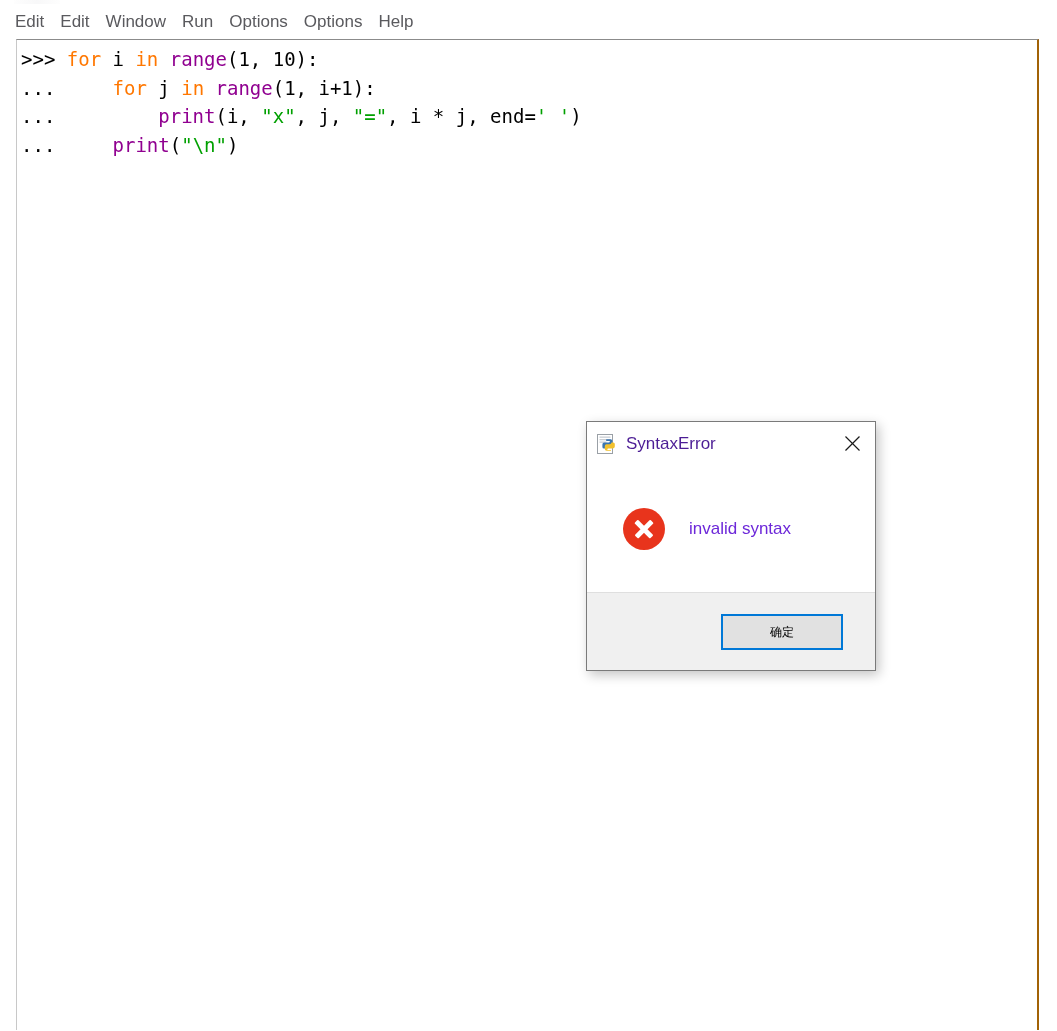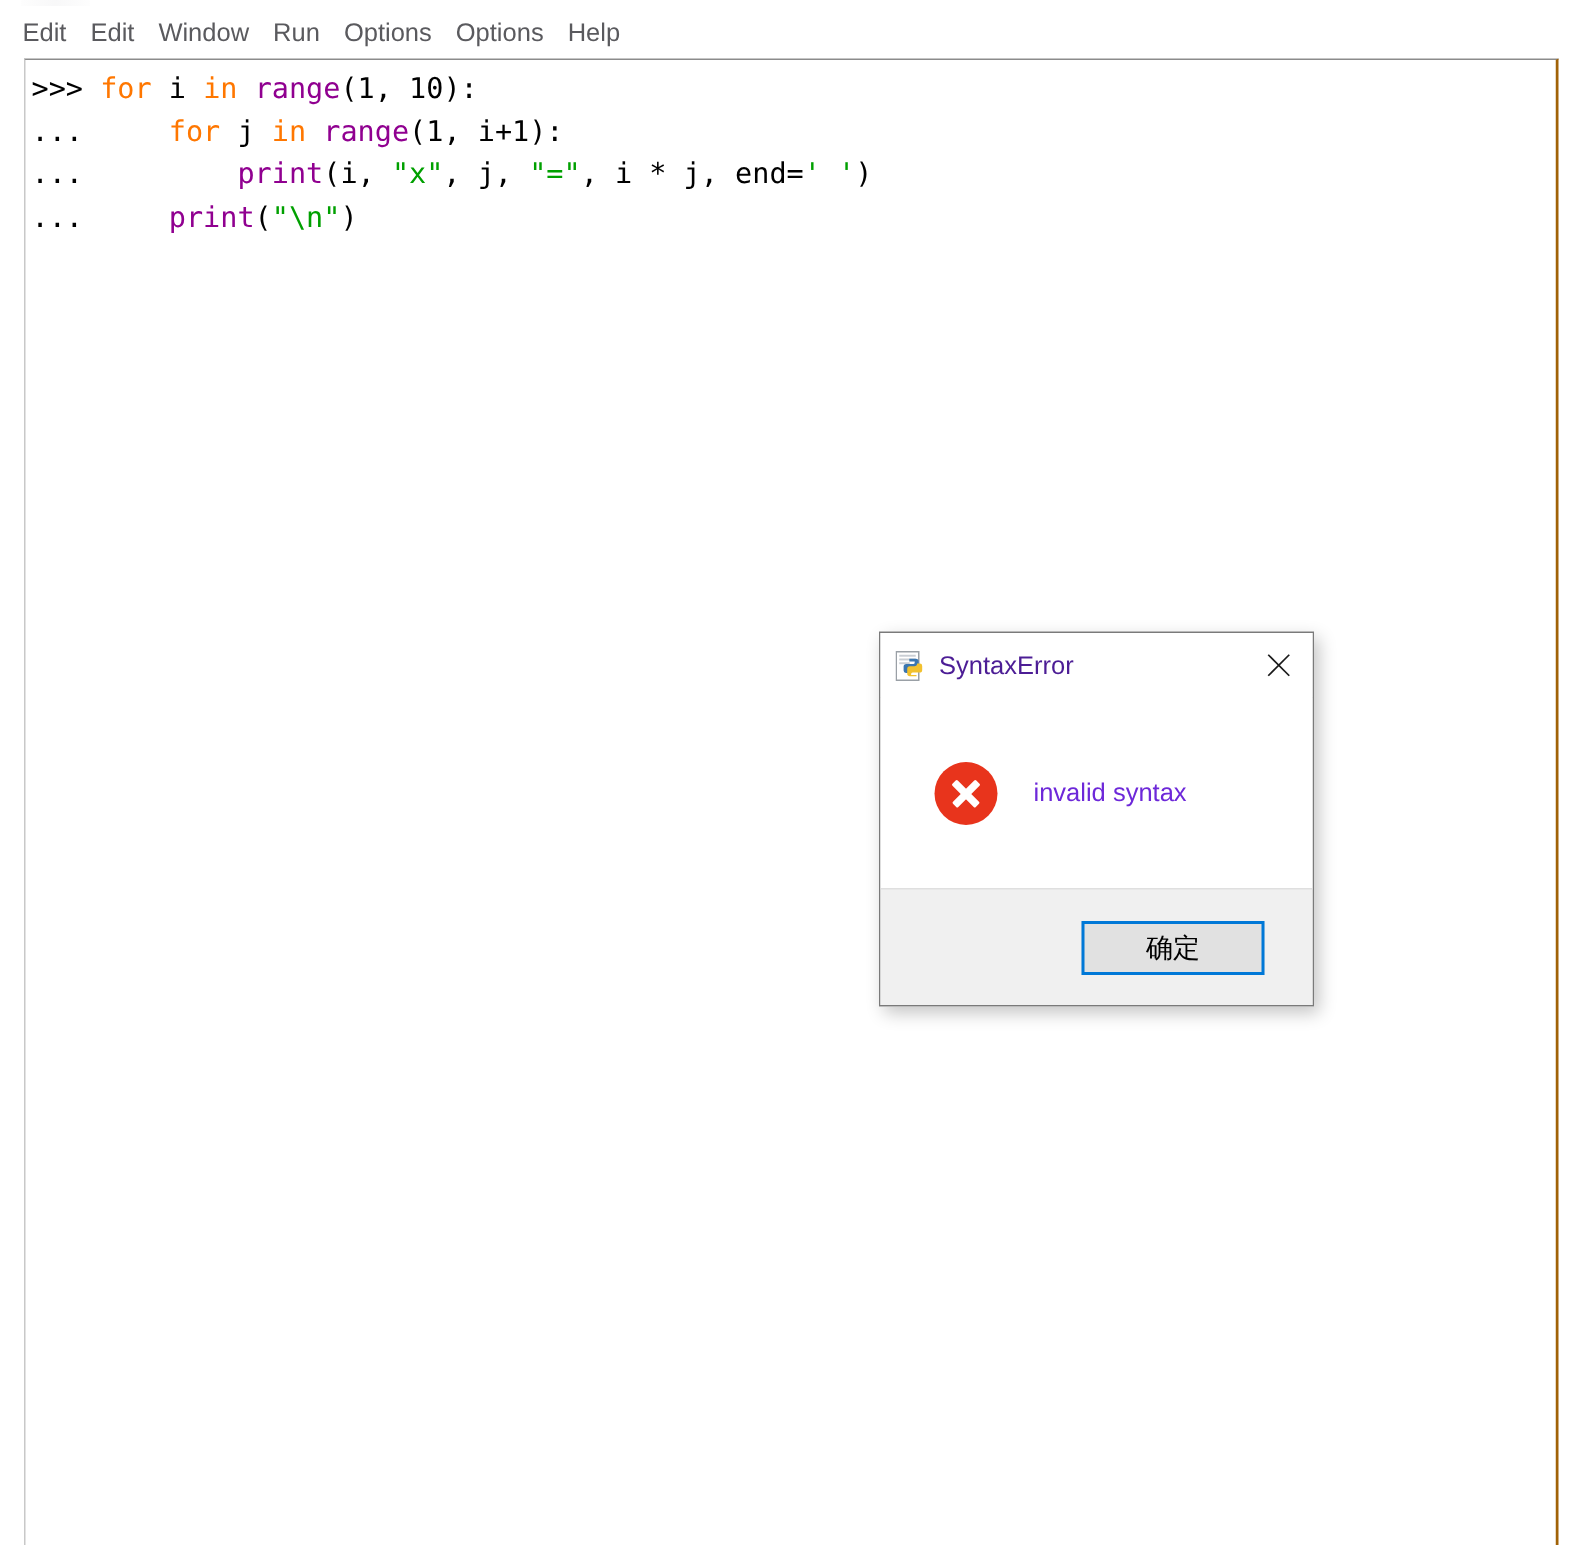--- a/index.html
+++ b/index.html
@@ -183,21 +183,21 @@
     padding-right: 32px;
     box-sizing: border-box;
   }
   .ok-button {
     width: 122px;
     height: 36px;
     background: #e1e1e1;
     border: 2px solid #0078d7;
     box-sizing: border-box;
     font-family: "Liberation Sans", sans-serif;
-    font-size: 18px;
+    font-size: 12px;
     color: #000000;
     display: flex;
     align-items: center;
     justify-content: center;
     cursor: default;
     padding: 0;
     line-height: 1;
   }
 </style>
 </head>

